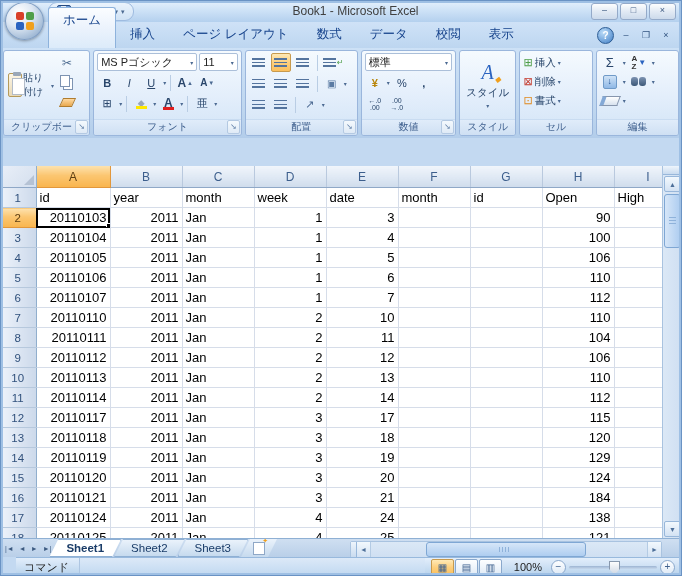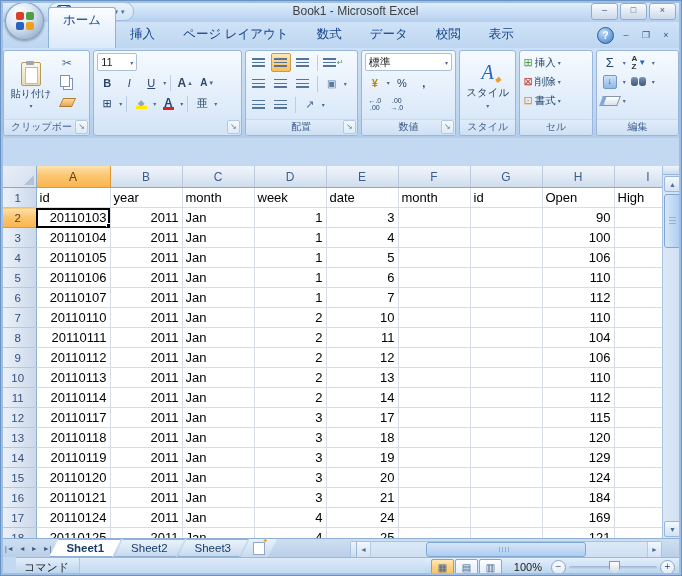--- a/index.html
+++ b/index.html
@@ -55,21 +55,21 @@
     border:1px solid transparent;border-radius:2px;font-size:11px;color:#29466b;}
   .rbtn.on{background:linear-gradient(#ffe9b6,#fdcf7d 50%,#fbbf5c);border:1px solid #c79a4e;}
   .caret{font-size:6px;color:#4c6a92;}
   .vsep{width:1px;height:16px;background:#b9cde4;margin:0 2px;}
   .combo{display:flex;align-items:center;justify-content:space-between;background:#fff;
     border:1px solid #abbfd9;border-radius:2px;height:16px;font-size:11px;color:#222;padding:0 3px;}
   .bars{display:inline-block;width:13px;height:9px;
     background:repeating-linear-gradient(to bottom,#54749e 0 1.5px,transparent 1.5px 3.6px);}
   
   .g-clip{width:88px;}
-  .paste{width:46px;display:flex;flex-direction:column;align-items:center;justify-content:center;gap:1px;
+  .paste{width:46px;display:flex;flex-direction:row;align-items:center;justify-content:center;gap:1px;
     border:1px solid transparent;border-radius:2px;padding:2px 0;}
   .clipico{width:18px;height:22px;background:linear-gradient(#fdf6e6,#e8d9b6);border:1px solid #b59a5a;border-radius:2px;position:relative;}
   .clipico::before{content:"";position:absolute;left:4px;top:-2px;width:8px;height:4px;background:#9aa7b8;border-radius:1px;}
   .clipico::after{content:"";position:absolute;left:3px;top:4px;width:11px;height:15px;background:#fff;border:1px solid #b3bcc9;}
   .paste-label{font-size:10px;color:#29466b;}
   .clipcol{display:flex;flex-direction:column;gap:1px;}
   .ic-copy{width:8px;height:10px;border:1px solid #7d93b2;background:#fff;box-shadow:3px 3px 0 -1px #fff,3px 3px 0 0 #7d93b2;margin:0 4px 3px 0;}
   .ic-brush{width:11px;height:7px;background:linear-gradient(#ffd9a0,#e9a84e);border:1px solid #b07c2e;transform:skewX(-25deg);}
   .scissors{color:#48688e;font-size:12px;}
   
@@ -280,20 +280,24 @@
             </span>
         </div>
       </div>
       <div class="grp-label">クリップボード</div>
       <span class="dlg">↘</span>
     </div>
 
     <div class="grp g-font">
       <div class="grp-body">
         <div class="rrow">
+          <span class="combo" style="width:96px;">
+            <span>MS Pゴシック</span>
+              <span class="caret">▾</span>
+          </span>
           <span class="combo" style="width:32px;">
             <span>11</span>
               <span class="caret">▾</span>
           </span>
         </div>
         <div class="rrow">
           <span class="rbtn" style="font-weight:bold">B</span>
           <span class="rbtn" style="font-style:italic">I</span>
           <span class="rbtn ugly">U</span>
           <span class="caret">▾</span>
@@ -323,20 +327,21 @@
                 <span class="afont">A</span>
                 <span class="colorbar" style="background:#e02020"></span>
               </span>
           </span>
           <span class="caret">▾</span>
           <span class="vsep"></span>
           <span class="rbtn">亜</span>
           <span class="caret">▾</span>
         </div>
       </div>
+      <div class="grp-label">フォント</div>
       <span class="dlg">↘</span>
     </div>
 
     <div class="grp" style="width:114px;">
       <div class="grp-body">
         <div class="rrow">
           <span class="rbtn">
               <span class="bars"></span>
             </span>
           <span class="rbtn on">
@@ -720,21 +725,21 @@
           </tr>
           <tr>
         <th class="rowh">17</th>
       <td class="r">20110124</td>
             <td class="r">2011</td>
             <td class="l">Jan</td>
             <td class="r">4</td>
             <td class="r">24</td>
             <td class="l"></td>
             <td class="l"></td>
-            <td class="r">169</td>
+            <td class="r">138</td>
             <td class="r">1</td>
           </tr>
           <tr>
         <th class="rowh">18</th>
       <td class="r">20110125</td>
             <td class="r">2011</td>
             <td class="l">Jan</td>
             <td class="r">4</td>
             <td class="r">25</td>
             <td class="l"></td>

